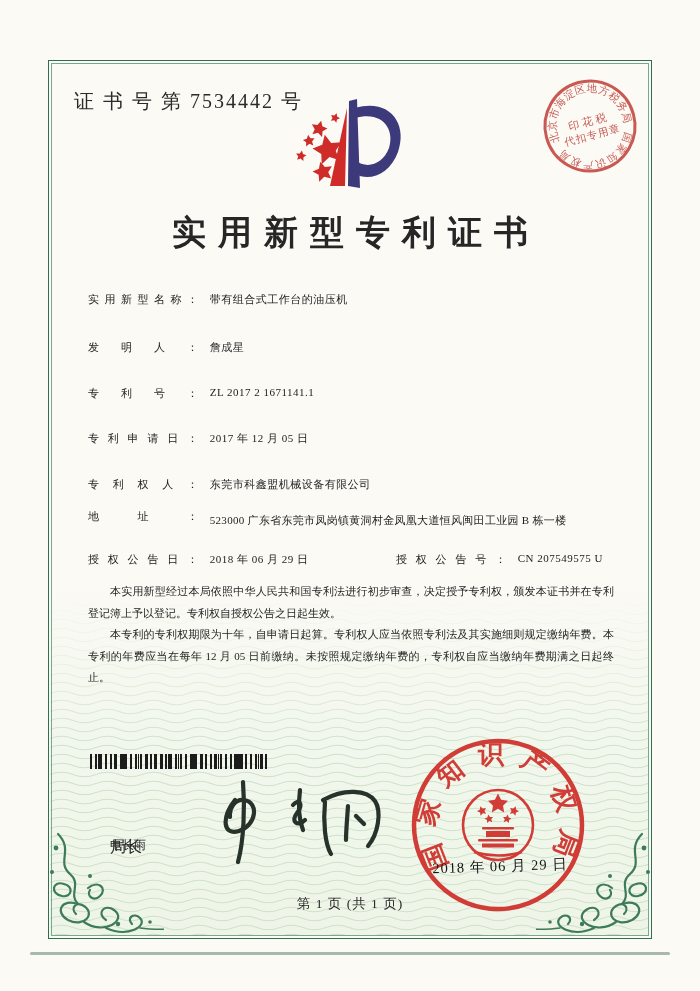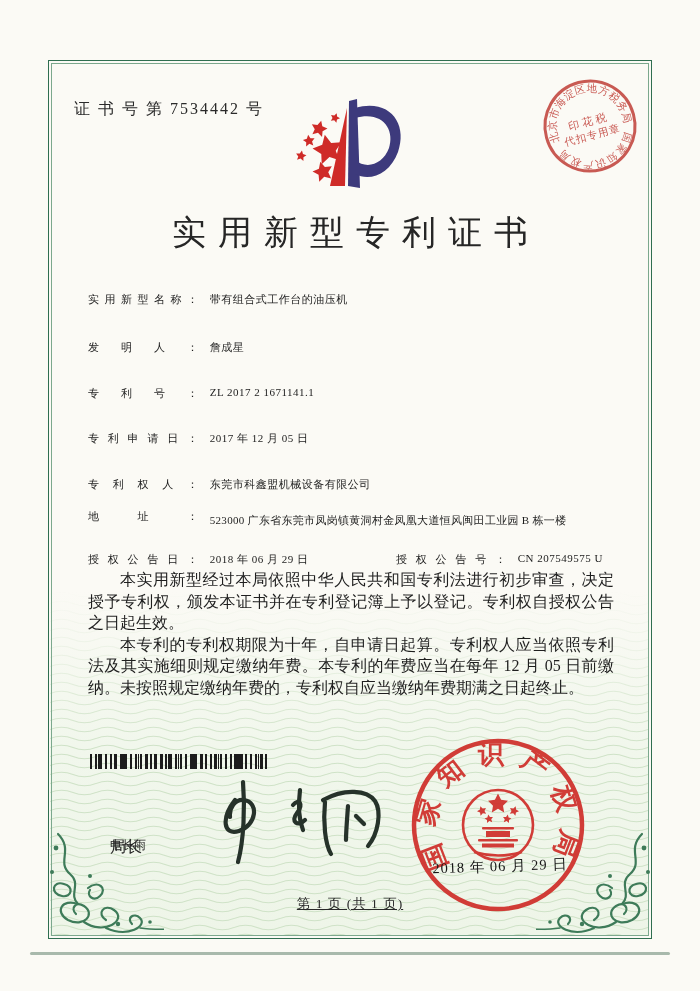--- a/index.html
+++ b/index.html
@@ -5,49 +5,49 @@
   html,body{margin:0;padding:0;}
   .page{
     position:relative;width:700px;height:991px;overflow:hidden;
     background:#fbfaf5;
     font-family:"Liberation Serif","DejaVu Serif",serif;
     color:#222;
   }
   .frame{position:absolute;left:48px;top:60px;width:602px;height:877px;border:1.5px solid #2f6e50;}
   .frame-inner{position:absolute;inset:2px;border:1px solid #7ba88d;}
   .waves{position:absolute;left:50px;top:590px;width:598px;height:346px;pointer-events:none;}
-  .cert-no{position:absolute;left:74px;top:99px;font-size:16px;letter-spacing:2px;color:#2a2a2a;}
+  .cert-no{position:absolute;left:74px;top:88px;font-size:20px;letter-spacing:2px;color:#2a2a2a;}
   .logo{position:absolute;left:288px;top:96px;width:124px;height:102px;}
   .tax-stamp{position:absolute;left:534px;top:70px;width:112px;height:112px;opacity:.88;}
   .title{
     position:absolute;left:0;right:0;top:210px;text-align:center;
-    font-size:34px;font-weight:400;letter-spacing:12px;text-indent:12px;color:#262626;
+    font-size:34px;font-weight:700;letter-spacing:12px;text-indent:12px;color:#262626;
   }
   .row{position:absolute;left:88px;font-size:11px;color:#1d1d1d;white-space:nowrap;}
   .row .lbl{display:inline-block;width:110px;text-align:justify;text-align-last:justify;vertical-align:top;}
   .row .val{display:inline-block;margin-left:9px;letter-spacing:.5px;vertical-align:top;}
   .row .val.wrap{white-space:normal;width:432px;line-height:23px;letter-spacing:.3px;}
-  .paras{position:absolute;left:88px;top:569px;width:526px;font-size:16px;line-height:21.6px;color:#1f1f1f;text-align:justify;}
+  .paras{position:absolute;left:88px;top:581px;width:526px;font-size:11px;line-height:21.6px;color:#1f1f1f;text-align:justify;}
   .paras p{margin:0;text-indent:2em;}
   .barcode{
     position:absolute;left:90px;top:754px;width:180px;height:15px;
     background:
       repeating-linear-gradient(90deg,#1c1c1c 0 2px,rgba(0,0,0,0) 2px 5px),
       repeating-linear-gradient(90deg,#1c1c1c 0 1px,rgba(0,0,0,0) 1px 8px),
       repeating-linear-gradient(90deg,rgba(0,0,0,0) 0 9px,#1c1c1c 9px 12px,rgba(0,0,0,0) 12px 23px);
   }
   .officer-title{position:absolute;left:110px;top:837px;font-size:16px;color:#242424;font-family:"Liberation Sans","DejaVu Sans",sans-serif;}
   .officer-name{position:absolute;left:110px;top:837px;font-size:12px;color:#242424;font-family:"Liberation Sans","DejaVu Sans",sans-serif;}
   .signature{position:absolute;left:205px;top:772px;width:185px;height:100px;}
   .issue-seal{position:absolute;left:404px;top:731px;width:188px;height:188px;opacity:.93;}
   .seal-date{
     position:absolute;left:402px;top:857px;width:196px;text-align:center;
     font-size:14.5px;color:#161616;letter-spacing:1px;transform:rotate(-2deg);
   }
-  .footer{position:absolute;left:0;right:0;top:895px;text-align:center;font-size:13.5px;color:#2a2a2a;letter-spacing:1px;text-decoration:underline;}
+  .footer{position:absolute;left:0;right:0;top:895px;text-align:center;font-size:13.5px;color:#2a2a2a;letter-spacing:1px;}
   .corner{position:absolute;width:120px;height:112px;}
   .corner.left{left:44px;top:828px;}
   .corner.right{right:44px;top:828px;transform:scaleX(-1);}
   .page-edge{position:absolute;left:30px;right:30px;top:952px;height:3px;background:#64836f;opacity:.55;border-radius:2px;}
 </style>
 </head>
 <body>
 
 <div class="page">
 

